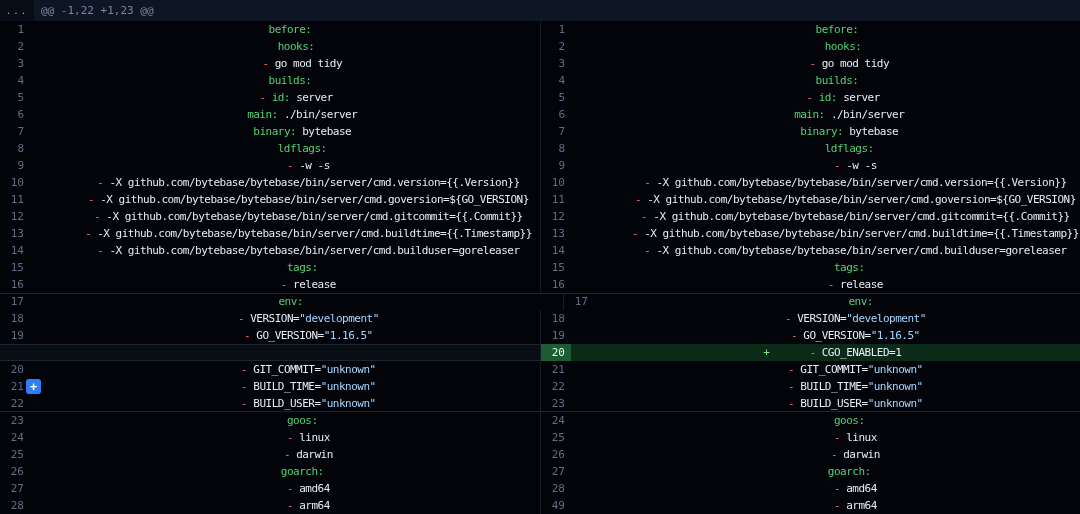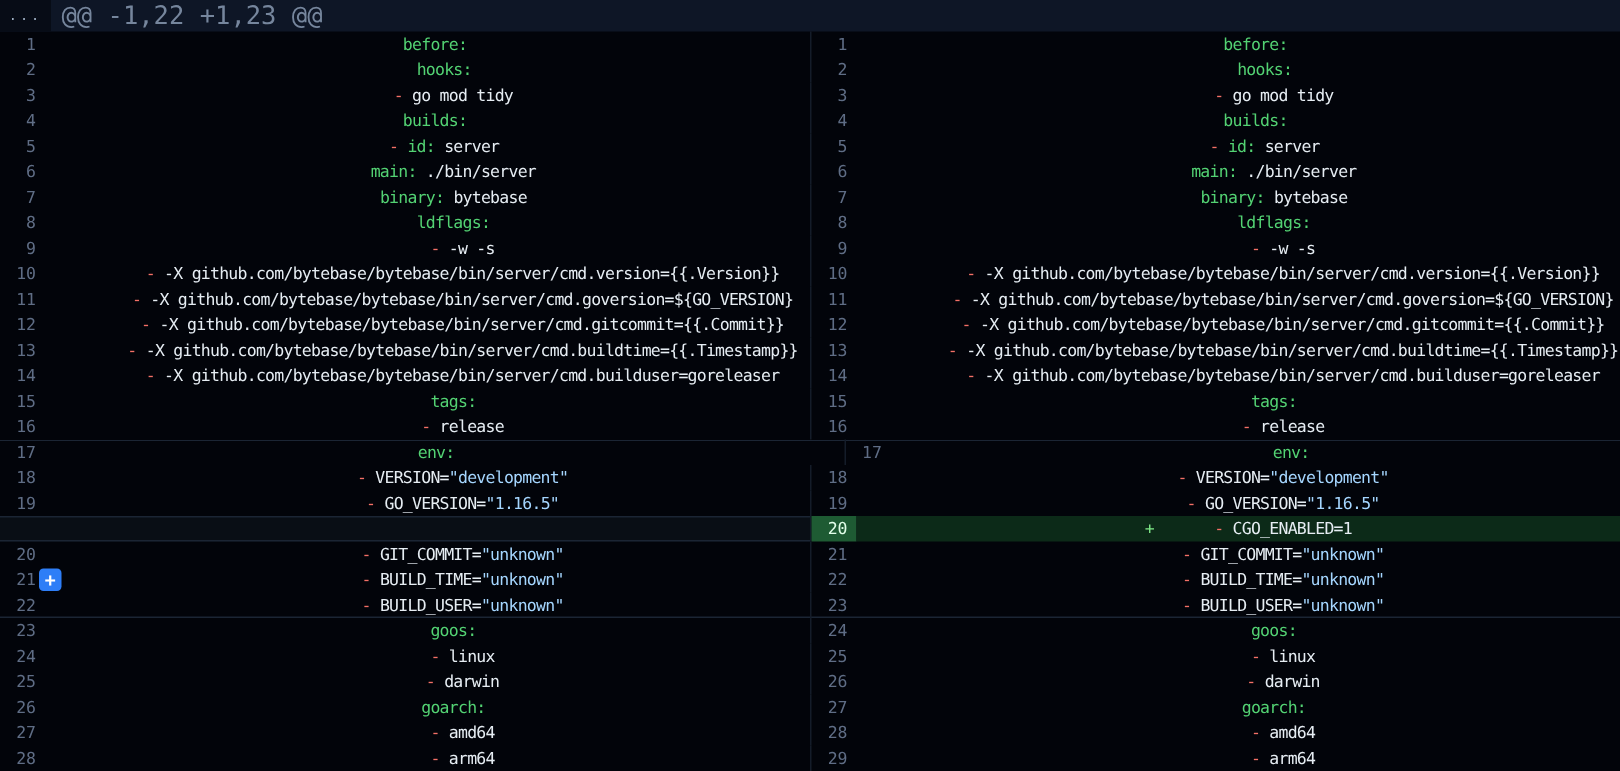--- a/index.html
+++ b/index.html
@@ -15,21 +15,21 @@
     height:21px; display:flex; align-items:center;
     background: var(--topbar-bg, #0e1626);
   }
   .menu-btn {
     width:34px; height:21px; border:none; cursor:pointer;
     background: var(--tile-bg, #070c16);
     color:#9fb0c3; font-size:9px; letter-spacing:2px;
     font-family:"DejaVu Sans Mono","Liberation Mono",monospace;
   }
   .hunk {
-    margin-left:7px; font-size:17px; white-space:pre;
+    margin-left:7px; font-size:11px; white-space:pre;
     color: var(--hunk-text, #76869d);
   }
 
   
   .panes { position:relative; height:493px; }
   .row { display:flex; height:17px; }
   .row.bt { box-shadow: inset 0 1px 0 var(--border-line, #1b2534); gap: 46px; }
   .row.bb { box-shadow: inset 0 -1px 0 var(--border-line, #1b2534); }
   .half { display:flex; width:540px; height:17px; }
   .half.right { border-left:1px solid var(--pane-border, #141c29); }
@@ -358,19 +358,19 @@
           <div class="num">28</div>
           <div class="code"><span class="sign"></span><span class="tok-sp">      </span><span class="tok-dash">-</span><span class="tok-sp"> </span><span class="tok-val">amd64</span></div>
         </div>
       </div>
       <div class="row">
         <div class="half left">
           <div class="num">28</div>
           <div class="code"><span class="tok-sp">      </span><span class="tok-dash">-</span><span class="tok-sp"> </span><span class="tok-val">arm64</span></div>
         </div>
         <div class="half right">
-          <div class="num">29</div>
+          <div class="num">49</div>
           <div class="code"><span class="sign"></span><span class="tok-sp">      </span><span class="tok-dash">-</span><span class="tok-sp"> </span><span class="tok-val">arm64</span></div>
         </div>
       </div>
     </div>
   <button class="add-comment" id="addBtn" style="top: 379px;">+</button>
 </div>
 
 </body></html>

